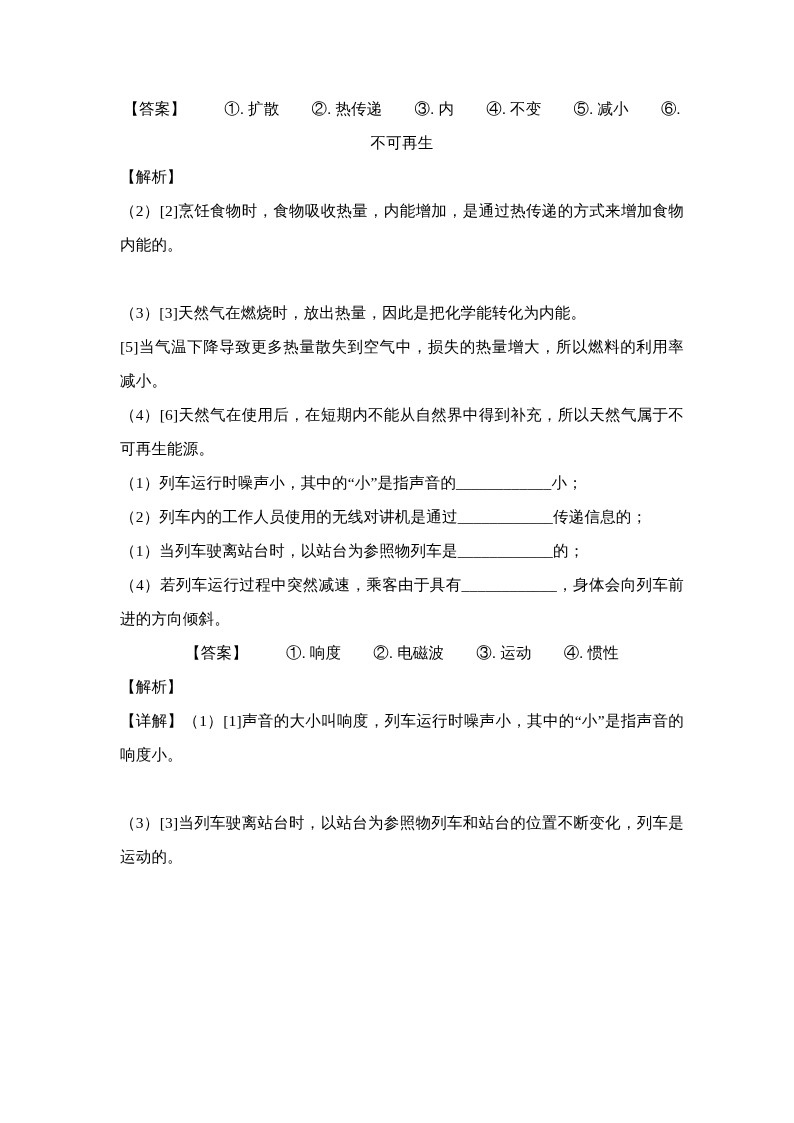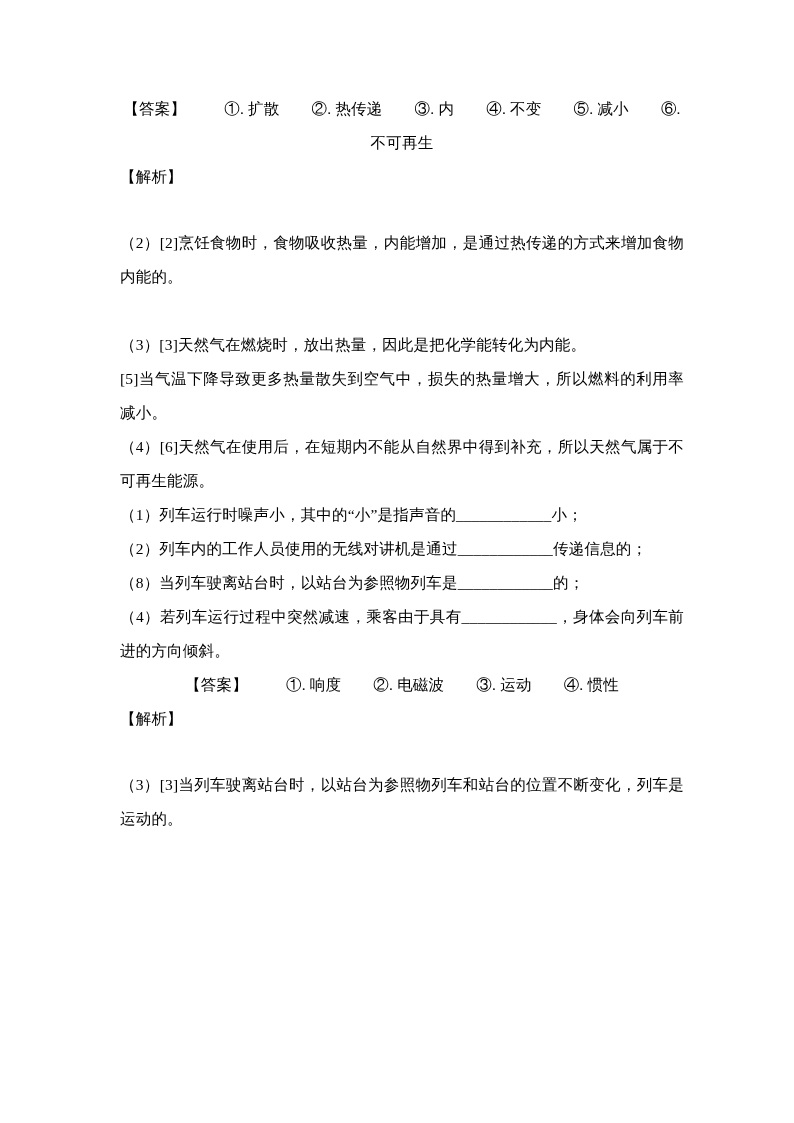--- a/index.html
+++ b/index.html
@@ -16,21 +16,21 @@
     width: 794px;
     height: 1123px;
     padding: 92px 110px 0 120px;
   }
   p.para {
     font-size: 15.5px;
     line-height: 34px;
     text-align: justify;
     letter-spacing: 0.2px;
   }
-  p.gap-after { margin-bottom: 34px; margin-top: 32px; }
+  p.gap-after { margin-bottom: 34px; }
   p.answer-line { text-align: center; }
   .ans-label { margin-right: 34px; }
   .ans-item  { margin-right: 28px; }
   .ans-item:last-child { margin-right: 0; }
 </style>
 </head>
 <body>
 
 <div class="page">
 
@@ -44,26 +44,27 @@
     <span class="ans-item">⑥. 不可再生</span>
   </p>
   <p class="para">【解析】</p>
   <p class="para gap-after">（2）[2]烹饪食物时，食物吸收热量，内能增加，是通过热传递的方式来增加食物内能的。</p>
   <p class="para">（3）[3]天然气在燃烧时，放出热量，因此是把化学能转化为内能。</p>
   <p class="para">[5]当气温下降导致更多热量散失到空气中，损失的热量增大，所以燃料的利用率减小。</p>
   <p class="para">（4）[6]天然气在使用后，在短期内不能从自然界中得到补充，所以天然气属于不可再生能源。</p>
 
   <p class="para">（1）列车运行时噪声小，其中的“小”是指声音的____________小；</p>
   <p class="para">（2）列车内的工作人员使用的无线对讲机是通过____________传递信息的；</p>
-  <p class="para">（8）当列车驶离站台时，以站台为参照物列车是____________的；</p>
+  <p class="para">（1）当列车驶离站台时，以站台为参照物列车是____________的；</p>
   <p class="para">（4）若列车运行过程中突然减速，乘客由于具有____________，身体会向列车前进的方向倾斜。</p>
 
   <p class="para answer-line">
     <span class="ans-label">【答案】</span>
     <span class="ans-item">①. 响度</span>
     <span class="ans-item">②. 电磁波</span>
     <span class="ans-item">③. 运动</span>
     <span class="ans-item">④. 惯性</span>
   </p>
   <p class="para">【解析】</p>
+  <p class="para gap-after">【详解】（1）[1]声音的大小叫响度，列车运行时噪声小，其中的“小”是指声音的响度小。</p>
   <p class="para gap-after">（3）[3]当列车驶离站台时，以站台为参照物列车和站台的位置不断变化，列车是运动的。</p>
 
 </div>
 
 </body></html>

